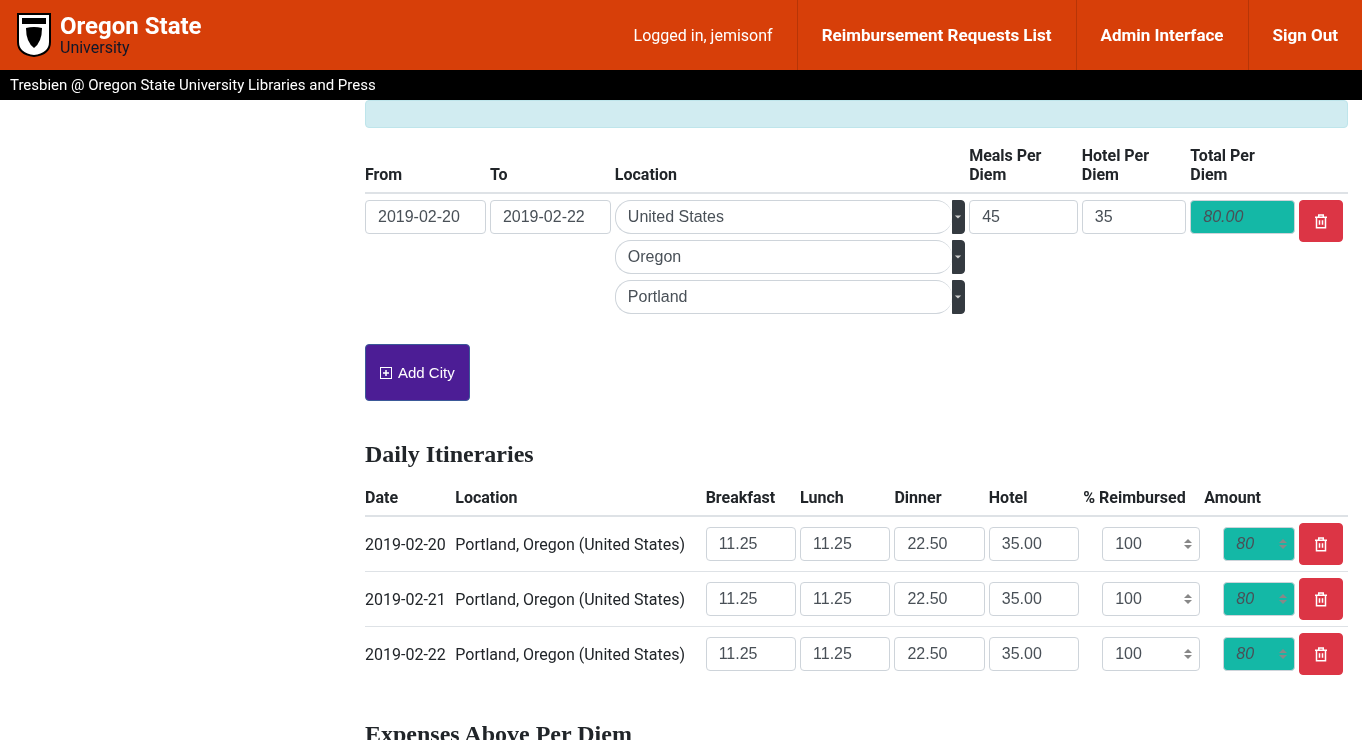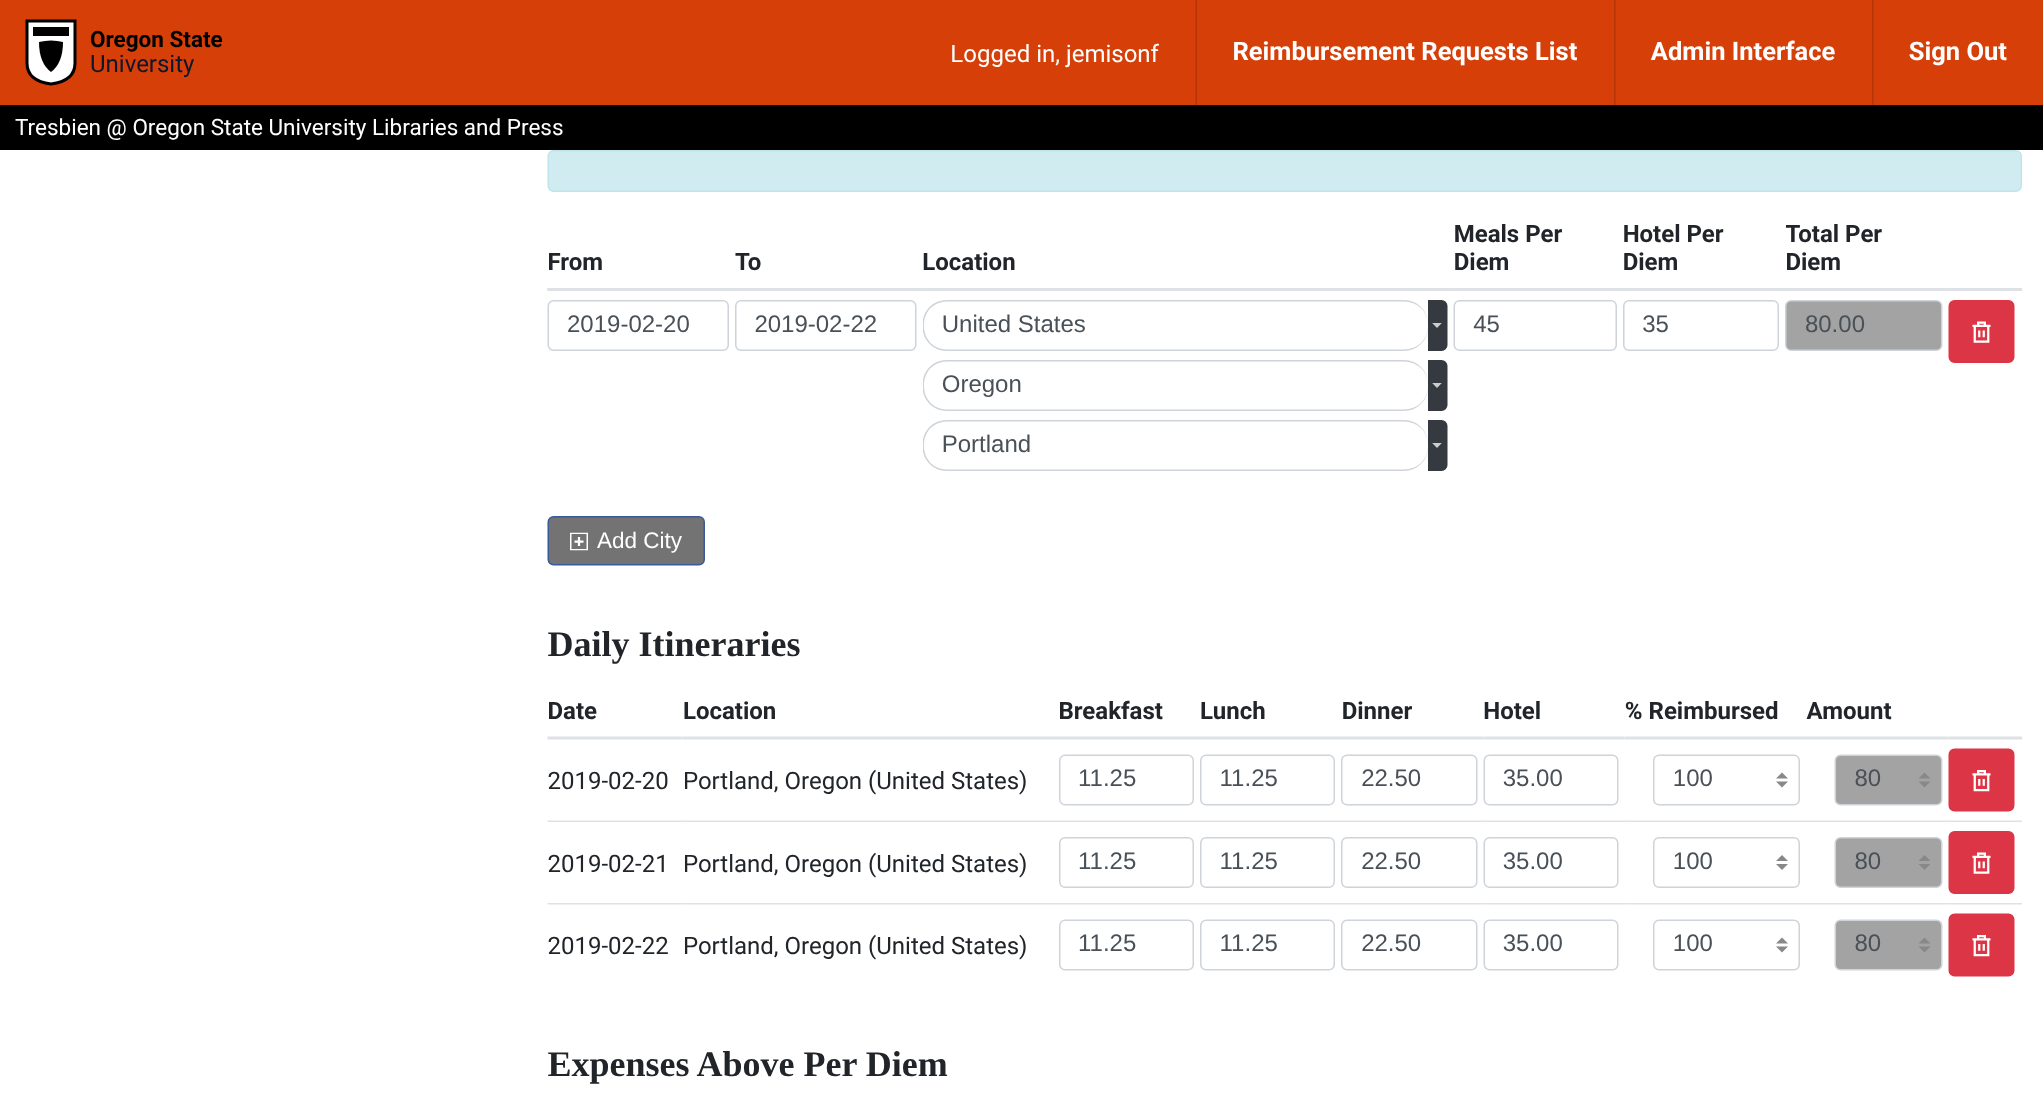--- a/index.html
+++ b/index.html
@@ -3,49 +3,49 @@
 <meta charset="utf-8">
 <style>
   * { box-sizing: border-box; margin: 0; padding: 0; }
   body { font-family: -apple-system, BlinkMacSystemFont, "Segoe UI", Roboto, "Helvetica Neue", Arial, sans-serif; font-size: 16px; color: #212529; background: #fff; }
   
   
   .header-bar { background: #d73f09; color: #fff; display: flex; align-items: center; height: 70px; }
   .logo-area { display: flex; align-items: center; padding: 0 16px; }
   .logo-shield { width: 36px; height: 46px; margin-right: 8px; }
   .logo-text { display: flex; flex-direction: column; line-height: 1.1; }
-  .logo-text .line1 { font-weight: 700; font-size: 15px; color: #000000; }
+  .logo-text .line1 { font-weight: 700; font-size: 24px; color: #ffffff; }
   .logo-text .line2 { font-weight: 400; font-size: 16px; color: #0f172a; }
   .header-spacer { flex: 1; }
   .logged-in { color: #fff; font-size: 16px; padding: 0 24px; }
   .nav-link { color: #fff; font-weight: 700; font-size: 17px; padding: 0 24px; height: 70px; display: flex; align-items: center; border-left: 1px solid rgba(0,0,0,0.15); text-decoration: none; cursor: pointer; }
   
   
   .sub-header { background: #000; color: #fff; padding: 6px 10px; font-size: 15px; }
   
   
   .main { padding: 0 0 40px 0; }
   .content-col { margin-left: 365px; margin-right: 14px; }
   
   .info-banner { background: #d1ecf1; border: 1px solid #bee5eb; border-radius: 4px; height: 28px; margin-bottom: 14px; }
   
   
   .city-table { width: 100%; border-collapse: collapse; }
   .city-table th { text-align: left; font-weight: 700; padding: 4px 4px 8px 0; vertical-align: bottom; border-bottom: 2px solid #dee2e6; }
   .city-table td { padding: 6px 4px 6px 0; vertical-align: top; }
   
   .form-control { width: 100%; padding: 7px 12px; font-size: 16px; border: 1px solid #ced4da; border-radius: 4px; background: #fff; color: #495057; }
-  .form-control[readonly] { background: #a3a3a3; }
+  .form-control[readonly] { background: #14b8a6; font-style: italic; }
   
   .select-wrap { position: relative; display: flex; margin-bottom: 6px; }
   .select-wrap .form-control { border-top-right-radius: 0; border-bottom-right-radius: 0; border-right: none; border-radius: 16px; }
   .select-handle { width: 14px; background: #343a40; border: 1px solid #343a40; border-top-right-radius: 4px; border-bottom-right-radius: 4px; display: flex; align-items: center; justify-content: center; cursor: pointer; }
   .select-handle svg { width: 8px; height: 8px; fill: #ccc; }
   
-  .btn-primary { background: #737373; color: #fff; border: 1px solid #3b5998; border-radius: 4px; padding: 7px 14px; font-size: 15px; cursor: pointer; display: inline-flex; align-items: center; gap: 6px; }
+  .btn-primary { background: #4c1d95; color: #fff; border: 1px solid #3b5998; border-radius: 4px; padding: 19px 14px; font-size: 15px; cursor: pointer; display: inline-flex; align-items: center; gap: 6px; }
   .btn-danger { background: #dc3545; color: #fff; border: 1px solid #dc3545; border-radius: 4px; padding: 10px 12px; cursor: pointer; display: inline-flex; align-items: center; justify-content: center; }
   .btn-danger svg { width: 18px; height: 20px; stroke: #fff; fill: none; stroke-width: 2; }
   
   .section-heading { font-size: 24px; font-weight: 800; margin-top: 40px; margin-bottom: 14px; font-family: Georgia, "Times New Roman", serif; }
   
   
   .itin-table { width: 100%; border-collapse: collapse; }
   .itin-table th { text-align: left; font-weight: 700; padding: 6px 4px 8px 0; border-bottom: 2px solid #dee2e6; white-space: nowrap; }
   .itin-table td { padding: 6px 4px 6px 0; border-bottom: 1px solid #dee2e6; vertical-align: middle; }
   .itin-table tr:last-child td { border-bottom: none; }

